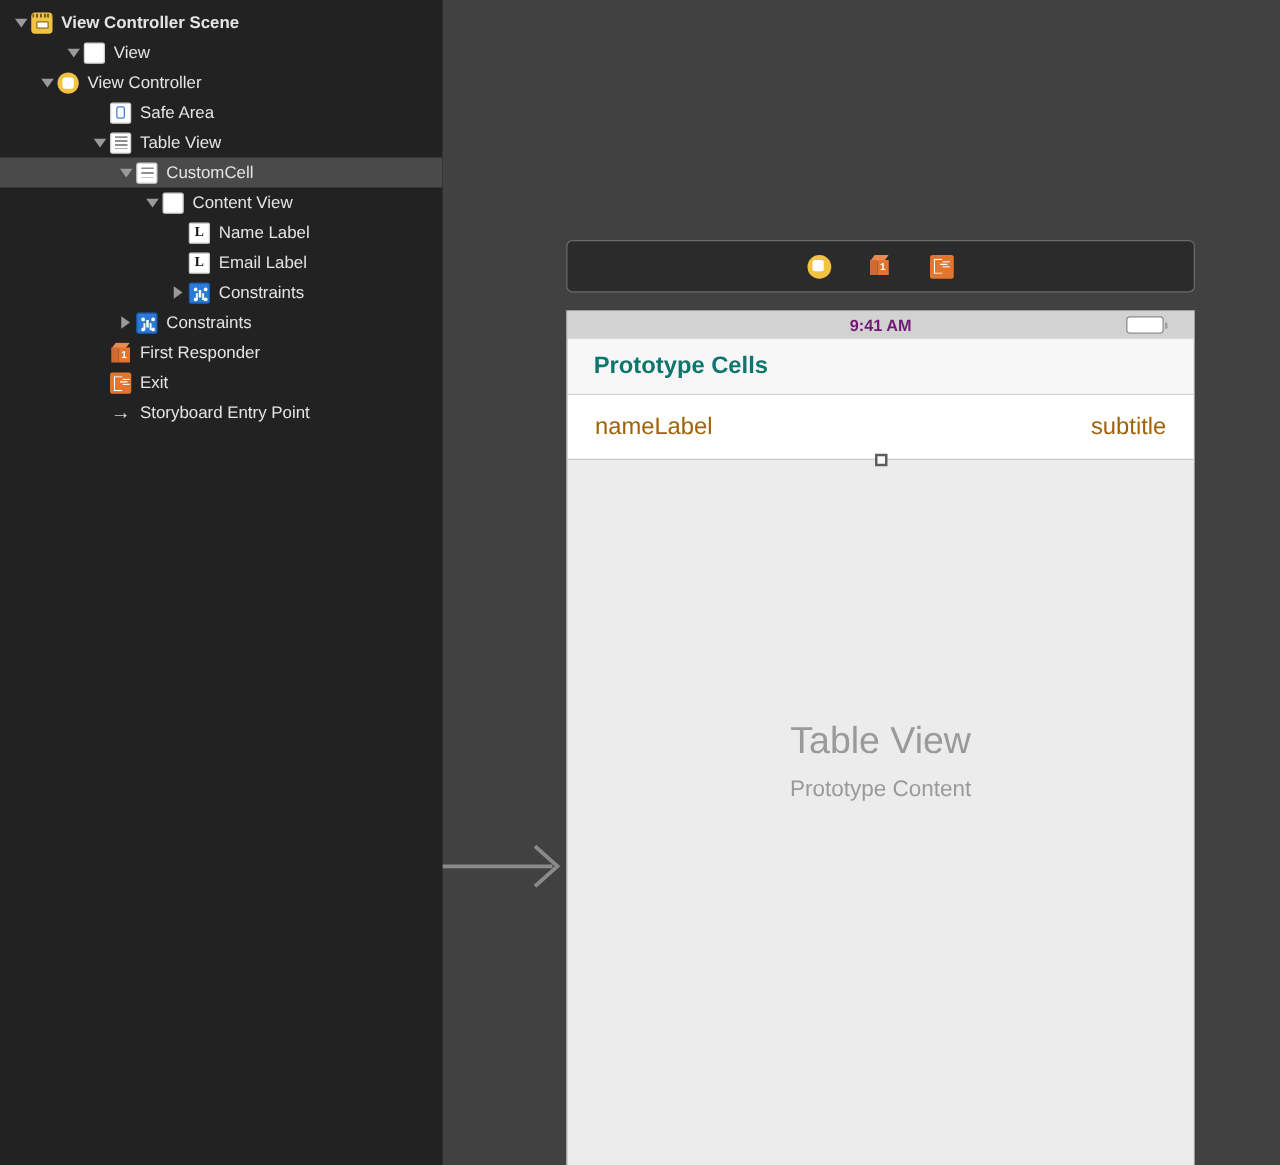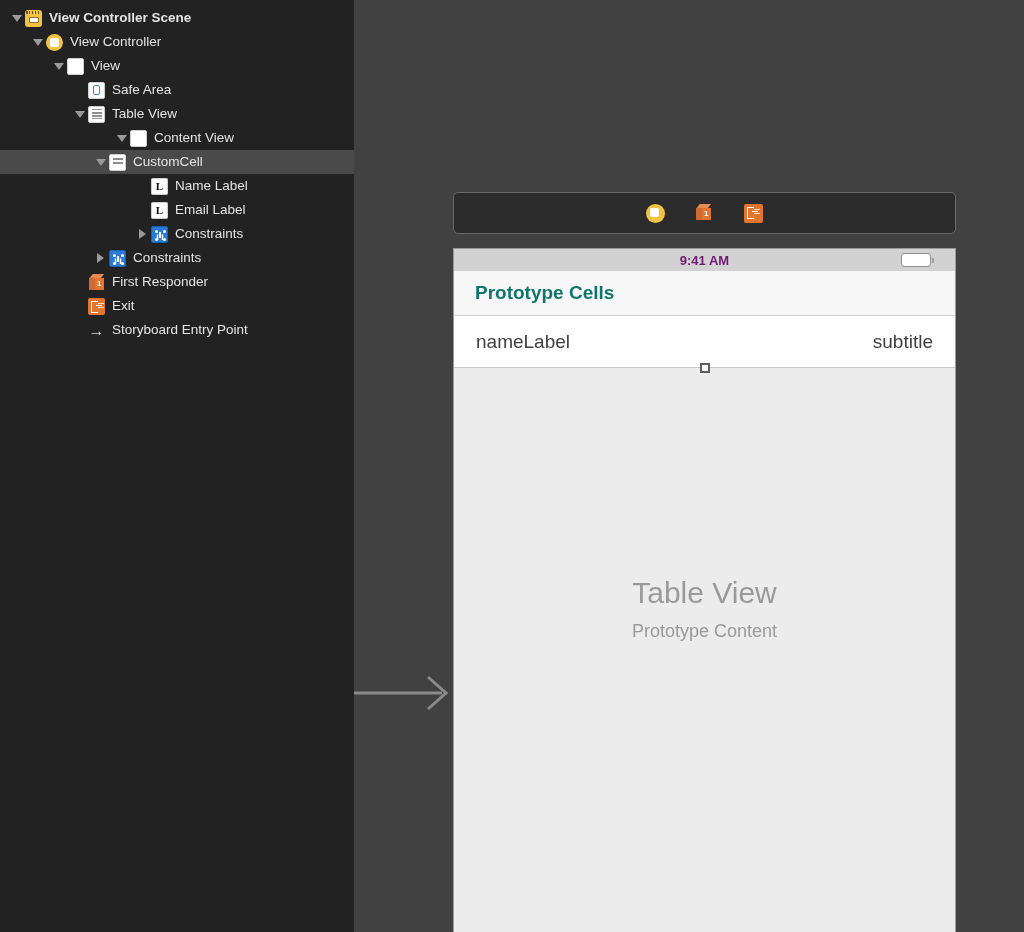--- a/index.html
+++ b/index.html
@@ -204,21 +204,21 @@
     display:flex; align-items:center;
     padding-left: 21px;
     font-size: 19px; font-weight: 700; color:#0f766e;
     border-bottom: 1px solid #d2d2d2;
   }
 
   #proto-cell {
     height: 52px; background:#ffffff;
     display:flex; align-items:center; justify-content:space-between;
     padding: 0 22px;
-    font-size: 19px; color:#404040;
+    font-size: 19px; color:#a16207;
     position: relative;
   }
   #proto-cell::after{
     content:""; position:absolute; left:0; right:0; bottom:0;
     height:1px; background:#c9c9c9;
   }
   #sel-handle {
     position:absolute; left: 50%; bottom: -5px; transform: translateX(-50%);
     width: 10px; height: 10px;
     background:#fafafa; border: 2px solid #5e5e5e;
@@ -245,64 +245,64 @@
 
   <div class="row">
         <span style="flex: 0 0 8px;"></span>
         <span class="tw">
           <span class="tri"></span>
         </span>
         <span class="ico ico-scene"></span>
         <span class="lbl" style="font-weight: 700;">View Controller Scene</span>
       </div>
       <div class="row">
+        <span style="flex: 0 0 50px;"></span>
+        <span class="tw">
+          <span class="tri"></span>
+        </span>
+        <span class="ico ico-view"></span>
+        <span class="lbl">View</span>
+      </div>
+      <div class="row">
         <span style="flex: 0 0 29px;"></span>
         <span class="tw">
           <span class="tri"></span>
         </span>
         <span class="ico ico-vc"></span>
         <span class="lbl">View Controller</span>
       </div>
       <div class="row">
-        <span style="flex: 0 0 50px;"></span>
-        <span class="tw">
-          <span class="tri"></span>
-        </span>
-        <span class="ico ico-view"></span>
-        <span class="lbl">View</span>
-      </div>
-      <div class="row">
         <span style="flex: 0 0 71px;"></span>
         <span class="tw"></span>
         <span class="ico ico-safe"></span>
         <span class="lbl">Safe Area</span>
       </div>
       <div class="row">
         <span style="flex: 0 0 71px;"></span>
         <span class="tw">
           <span class="tri"></span>
         </span>
         <span class="ico ico-table"></span>
         <span class="lbl">Table View</span>
       </div>
+      <div class="row selected">
+        <span style="flex: 0 0 92px;"></span>
+        <span class="tw">
+          <span class="tri"></span>
+        </span>
+        <span class="ico ico-cell"></span>
+        <span class="lbl">CustomCell</span>
+      </div>
       <div class="row">
         <span style="flex: 0 0 113px;"></span>
         <span class="tw">
           <span class="tri"></span>
         </span>
         <span class="ico ico-view"></span>
         <span class="lbl">Content View</span>
-      </div>
-      <div class="row selected">
-        <span style="flex: 0 0 92px;"></span>
-        <span class="tw">
-          <span class="tri"></span>
-        </span>
-        <span class="ico ico-cell"></span>
-        <span class="lbl">CustomCell</span>
       </div>
       <div class="row">
         <span style="flex: 0 0 134px;"></span>
         <span class="tw"></span>
         <span class="ico ico-label">L</span>
         <span class="lbl">Name Label</span>
       </div>
       <div class="row">
         <span style="flex: 0 0 134px;"></span>
         <span class="tw"></span>

